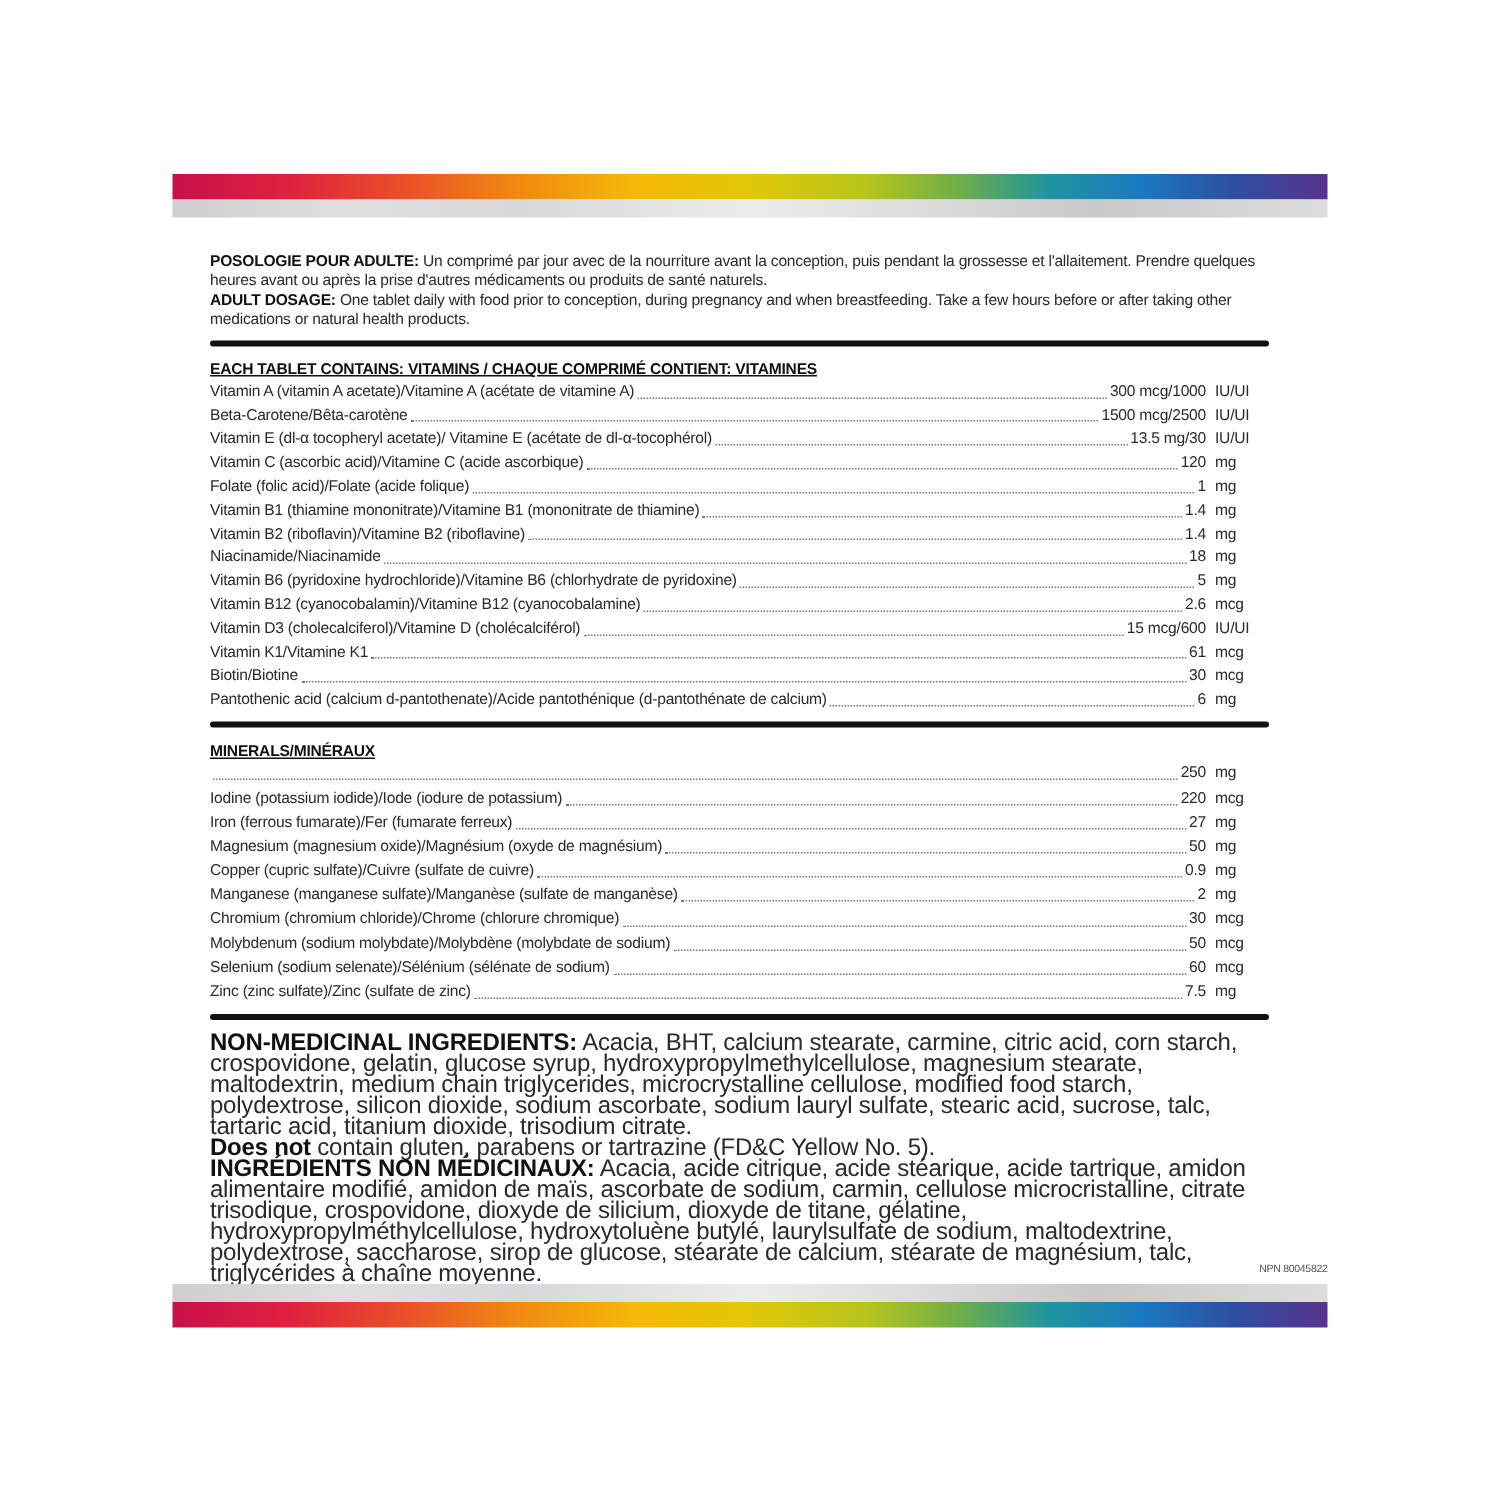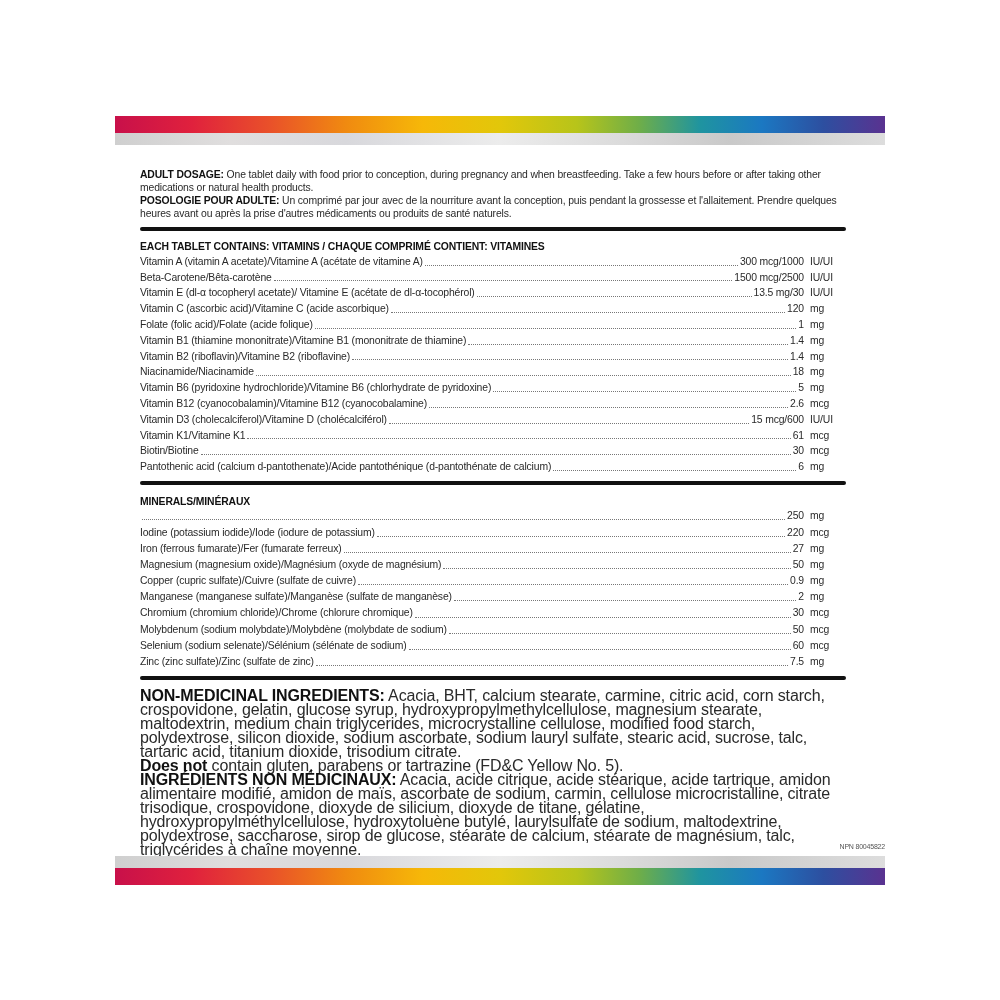--- a/index.html
+++ b/index.html
@@ -10,40 +10,40 @@
   .grey { position: absolute; left: 115px; width: 770px; height: 12px;
     background: linear-gradient(90deg, #cfcfcf 0%, #e0dede 15%, #d8d8dc 30%, #ececec 50%, #dcdcdc 65%, #c9c9c9 80%, #dddddd 100%); }
   .top-band { top: 116px; }
   .top-grey { top: 133px; }
   .bot-grey { top: 856px; }
   .bot-band { top: 868px; }
   .content { position: absolute; left: 140px; top: 168px; width: 706px; font-size: 10.4px; line-height: 13.1px; letter-spacing: -0.15px; }
   .para { margin: 0; }
   b, .b { font-weight: bold; color: #111; }
   .rule { height: 4px; background: #111; margin: 5px 0 9px 0; border-radius: 2px; }
-  .section-title { font-weight: bold; color: #111; margin: 0; line-height: 13.4px; }
+  .section-title { font-weight: bold; color: #111; margin: 0; line-height: 13.4px; text-decoration: underline; }
   .row { display: flex; align-items: baseline; height: 15.8px; line-height: 15.8px; white-space: nowrap; }
   .row .name { flex: 0 0 auto; }
   .row .dots { flex: 1 1 auto; overflow: hidden; margin: 0 2px; border-bottom: 1px dotted #777; height: 1px; align-self: center; margin-top: 6px; }
   .row .amt { flex: 0 0 auto; text-align: right; }
   .row .unit { flex: 0 0 36px; text-align: left; padding-left: 6px; }
   .mineral .row { height: 16.2px; line-height: 16.2px; }
   .ingredients { font-size: 16px; line-height: 14px; margin: 0; }
   .npn { position: absolute; right: 115px; top: 843px; font-size: 7px; color: #555; letter-spacing: -0.2px; }
 </style>
 </head>
 <body>
 
 <div class="rainbow top-band"></div>
 <div class="grey top-grey"></div>
 
 <div class="content">
 
+  <p class="para"><b>POSOLOGIE POUR ADULTE:</b><span> Un comprimé par jour avec de la nourriture avant la conception, puis pendant la grossesse et l'allaitement. Prendre quelques heures avant ou après la prise d'autres médicaments ou produits de santé naturels.</span></p>
   <p class="para"><b>ADULT DOSAGE:</b><span> One tablet daily with food prior to conception, during pregnancy and when breastfeeding. Take a few hours before or after taking other medications or natural health products.</span></p>
-  <p class="para"><b>POSOLOGIE POUR ADULTE:</b><span> Un comprimé par jour avec de la nourriture avant la conception, puis pendant la grossesse et l'allaitement. Prendre quelques heures avant ou après la prise d'autres médicaments ou produits de santé naturels.</span></p>
 
   <div class="rule" style="margin-top:7px;"></div>
 
   <p class="section-title">EACH TABLET CONTAINS: VITAMINS / CHAQUE COMPRIMÉ CONTIENT: VITAMINES</p>
   <div id="vitamins-list">
       <div class="row">
         <span class="name">Vitamin A (vitamin A acetate)/Vitamine A (acétate de vitamine A)</span>
         <span class="dots"></span>
         <span class="amt">300 mcg/1000</span>
         <span class="unit">IU/UI</span>

